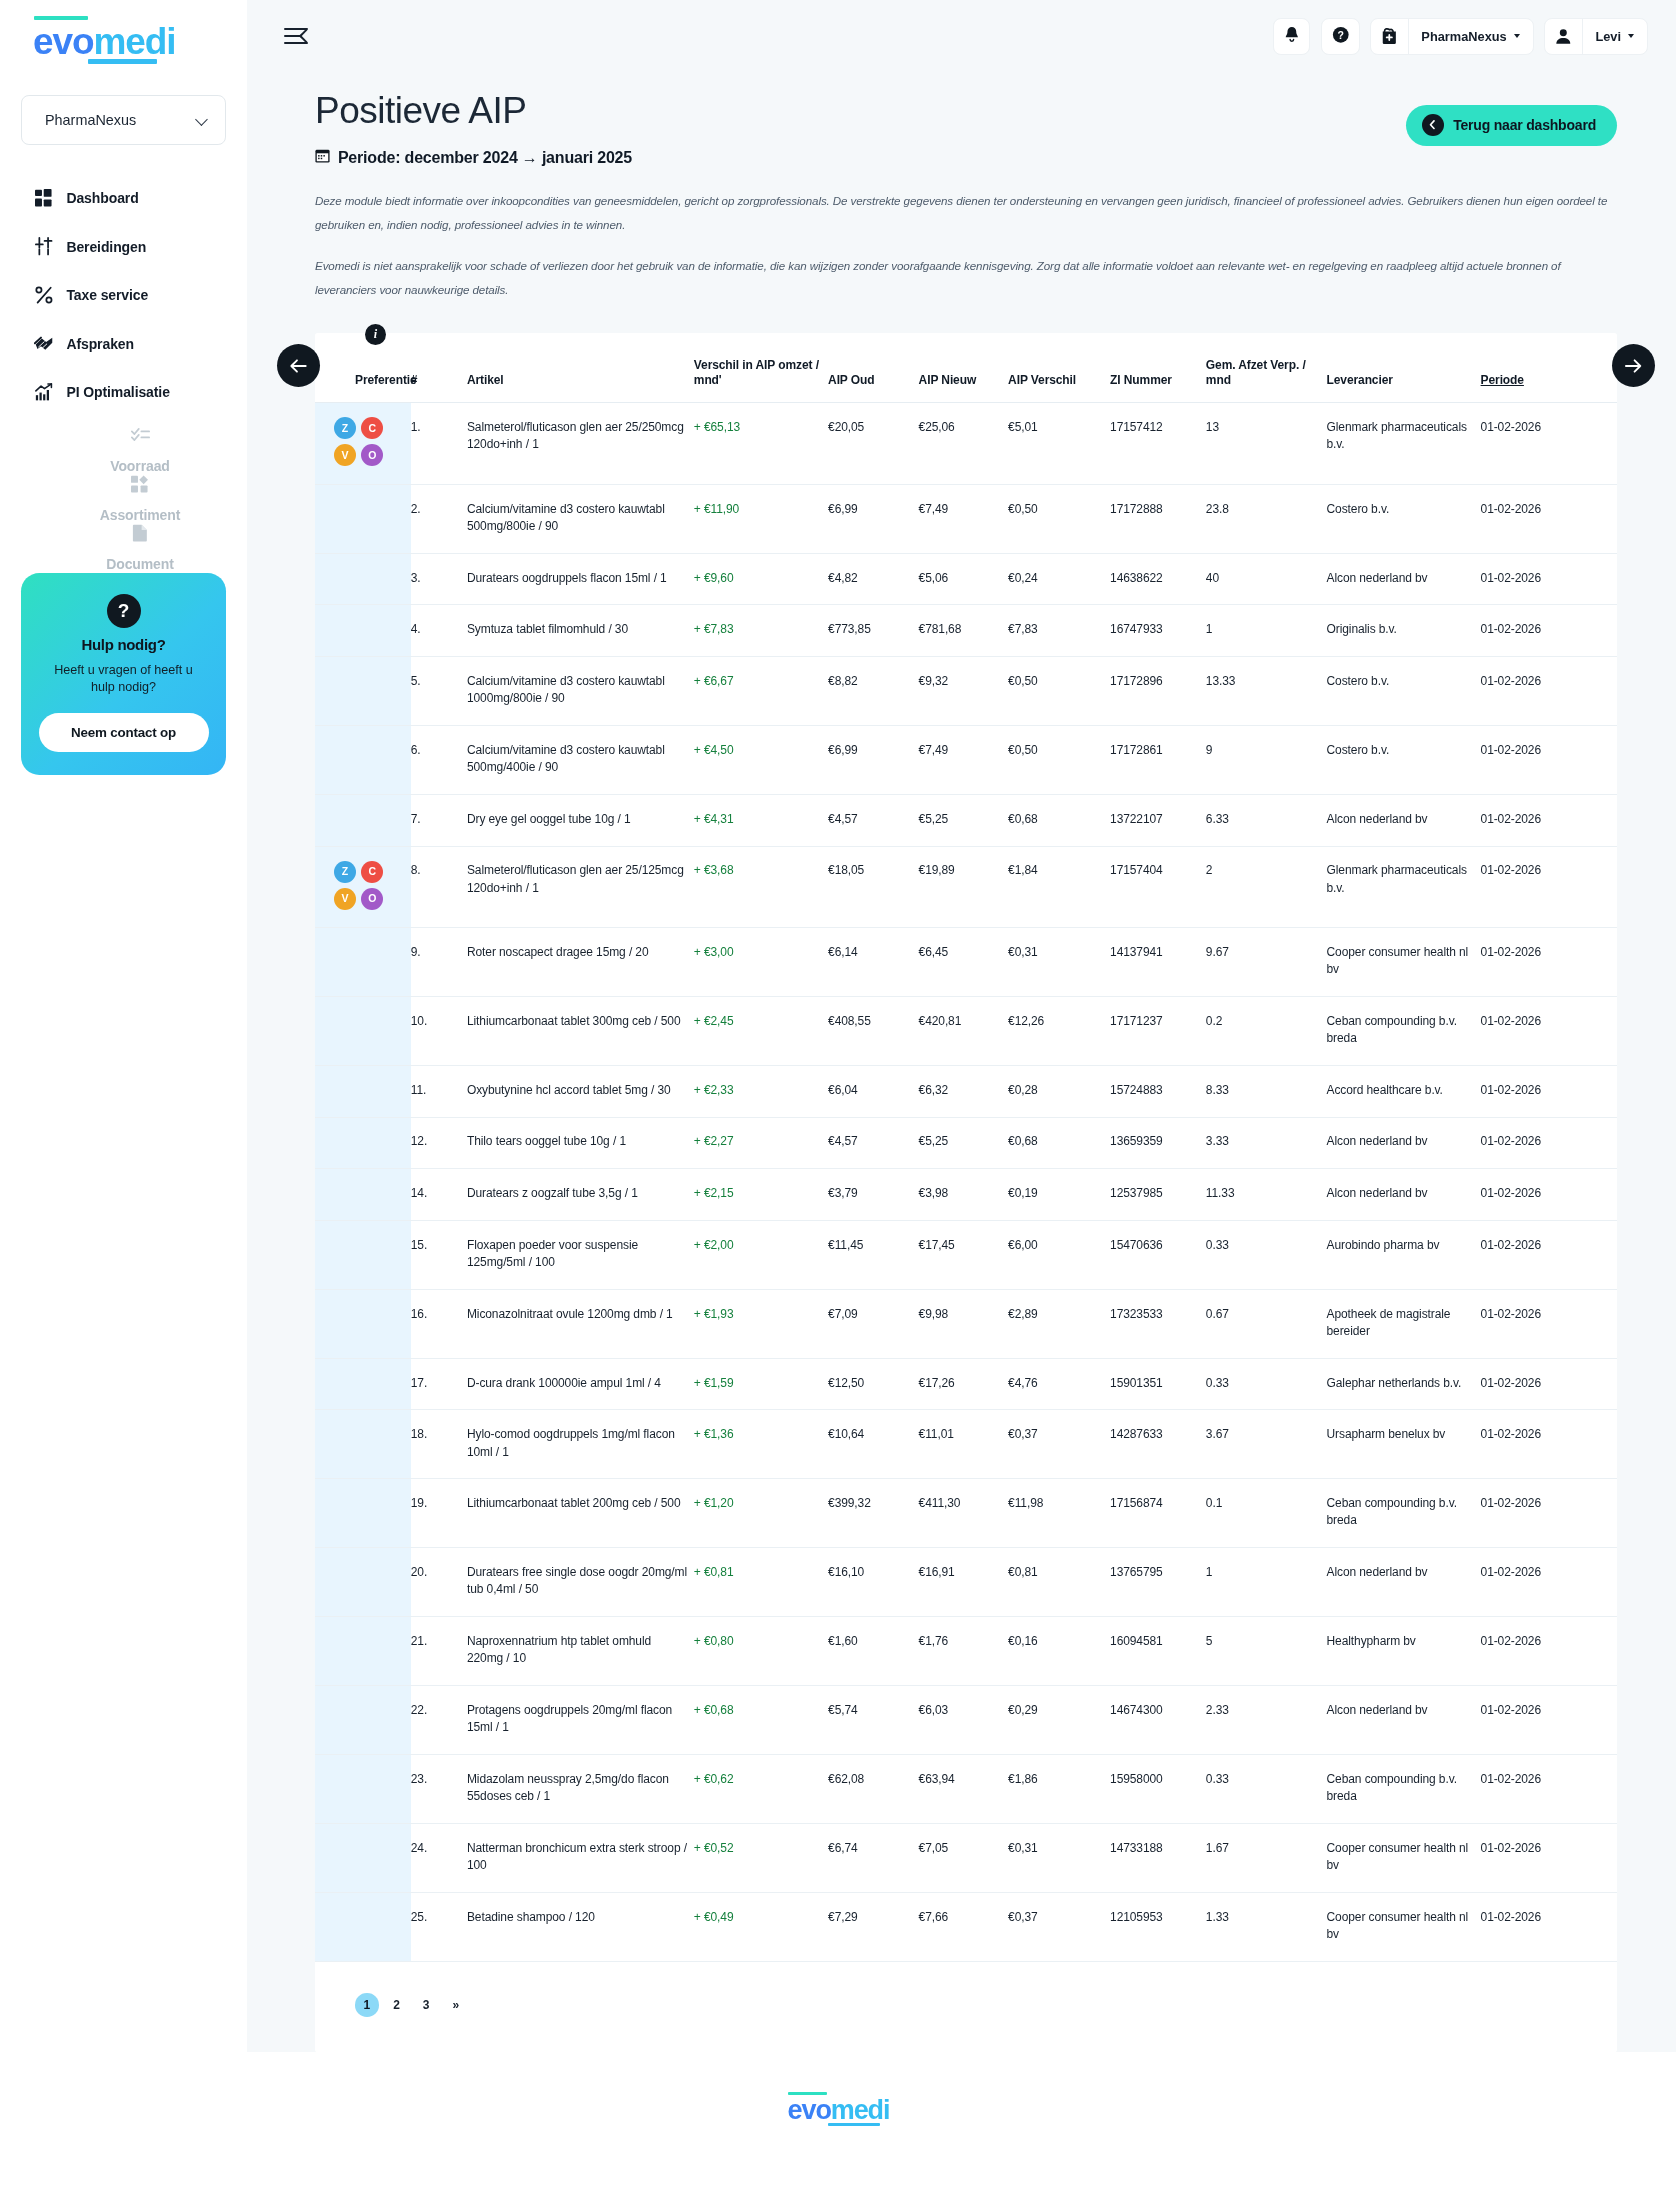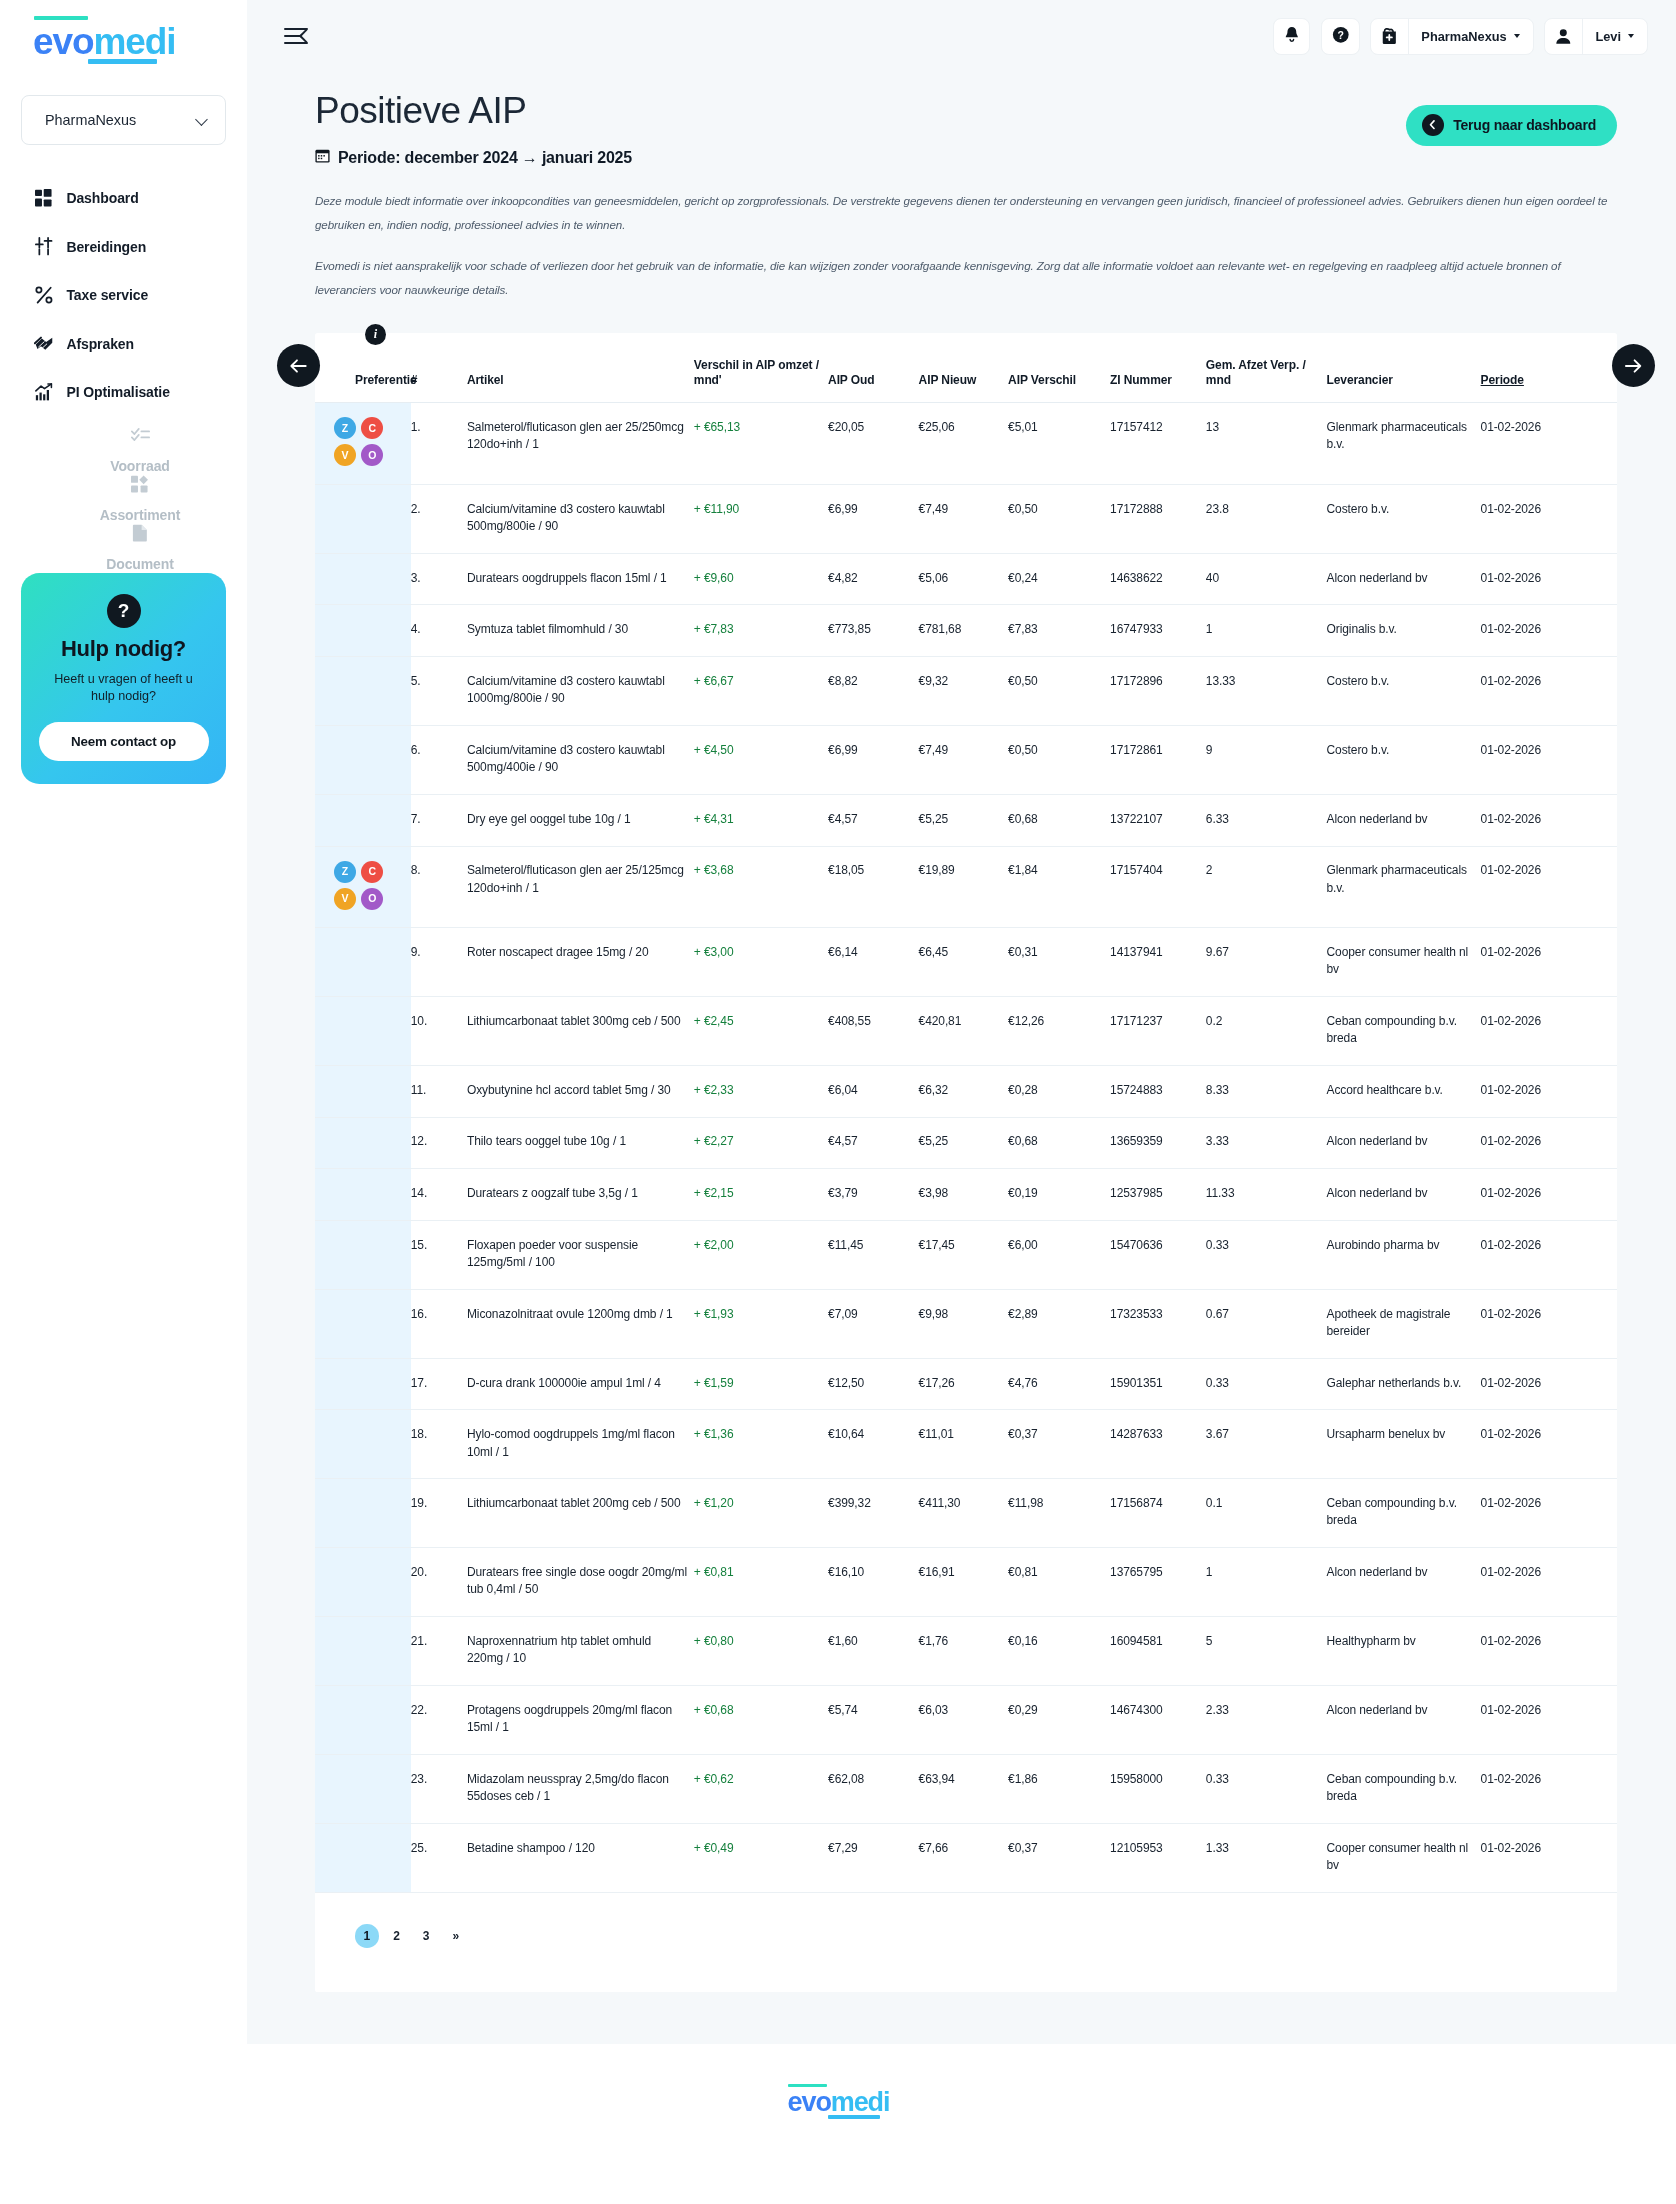--- a/index.html
+++ b/index.html
@@ -81,21 +81,21 @@
     background: linear-gradient(135deg, #2FE0C0 0%, #35C6EE 55%, #34B5F5 100%);
     padding: 21px 17.5px 23px 17.5px;
     text-align: center;
   }
   .help-q {
     width: 34px; height: 34px; border-radius: 50%;
     background: #101820; color: #fff;
     font-size: 19px; font-weight: 700; line-height: 34px;
     margin: 0 auto 7.9px auto;
   }
-  .help-title { font-size: 22px; font-weight: 700; color: #0E1620; letter-spacing: -0.3px; margin-bottom: 8.7px; }
+  .help-title { font-size: 15px; font-weight: 700; color: #0E1620; letter-spacing: -0.3px; margin-bottom: 8.7px; }
   .help-sub { font-size: 12.6px; color: #102029; line-height: 1.38; font-weight: 400; margin-bottom: 16.6px; padding: 0 5.2px; }
   .help-btn {
     background: #fff; border: none; border-radius: 26px;
     height: 39px; width: 100%;
     font-family: inherit; font-size: 13.4px; font-weight: 700; color: #101820;
     cursor: pointer; letter-spacing: -0.2px;
   }
 
   
   .main { flex: 1; background: #F5F8FA; min-width: 0; display: flex; flex-direction: column; }
@@ -792,20 +792,33 @@
                     <td>€62,08</td>
                     <td>€63,94</td>
                     <td>€1,86</td>
                     <td>15958000</td>
                     <td>0.33</td>
                     <td>Ceban compounding b.v. breda</td>
                     <td>01-02-2026</td>
                   </tr>
                   <tr>
                     <td class="pref-cell"></td>
+                    <td class="num-cell">24.</td>
+                    <td>Natterman bronchicum extra sterk stroop / 100</td>
+                    <td class="diff">+ €0,52</td>
+                    <td>€6,74</td>
+                    <td>€7,05</td>
+                    <td>€0,31</td>
+                    <td>14733188</td>
+                    <td>1.67</td>
+                    <td>Cooper consumer health nl bv</td>
+                    <td>01-02-2026</td>
+                  </tr>
+                  <tr>
+                    <td class="pref-cell"></td>
                     <td class="num-cell">25.</td>
                     <td>Betadine shampoo / 120</td>
                     <td class="diff">+ €0,49</td>
                     <td>€7,29</td>
                     <td>€7,66</td>
                     <td>€0,37</td>
                     <td>12105953</td>
                     <td>1.33</td>
                     <td>Cooper consumer health nl bv</td>
                     <td>01-02-2026</td>

